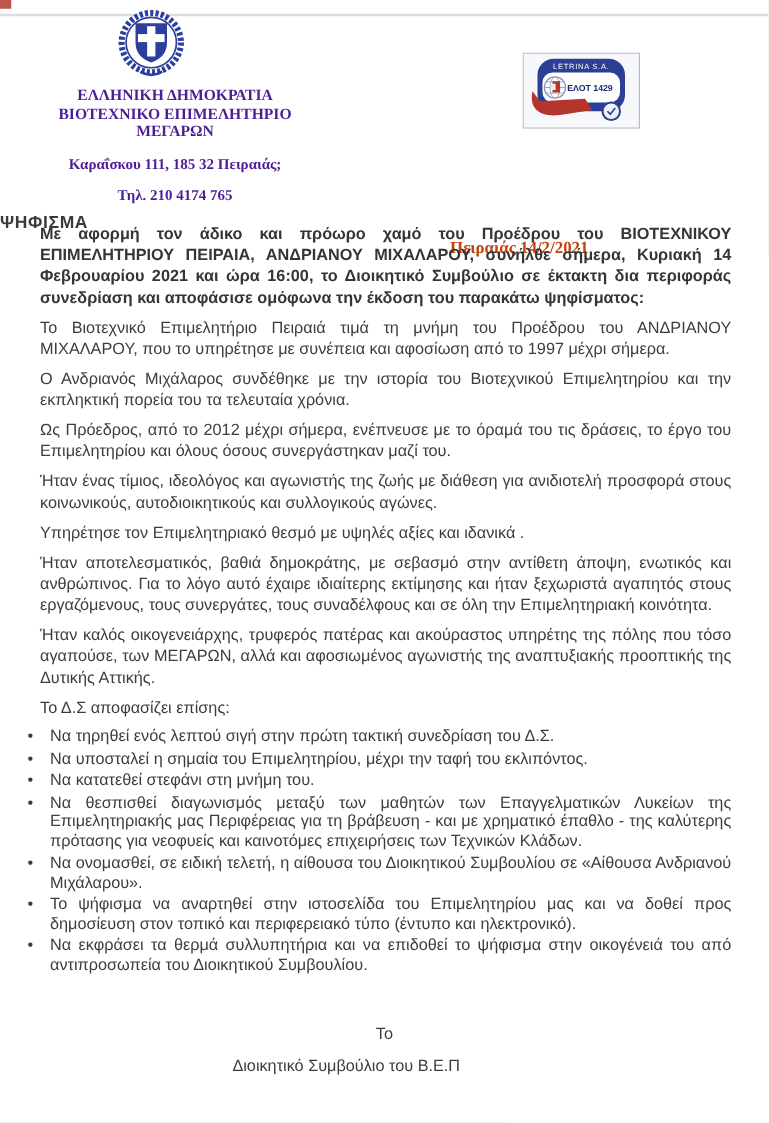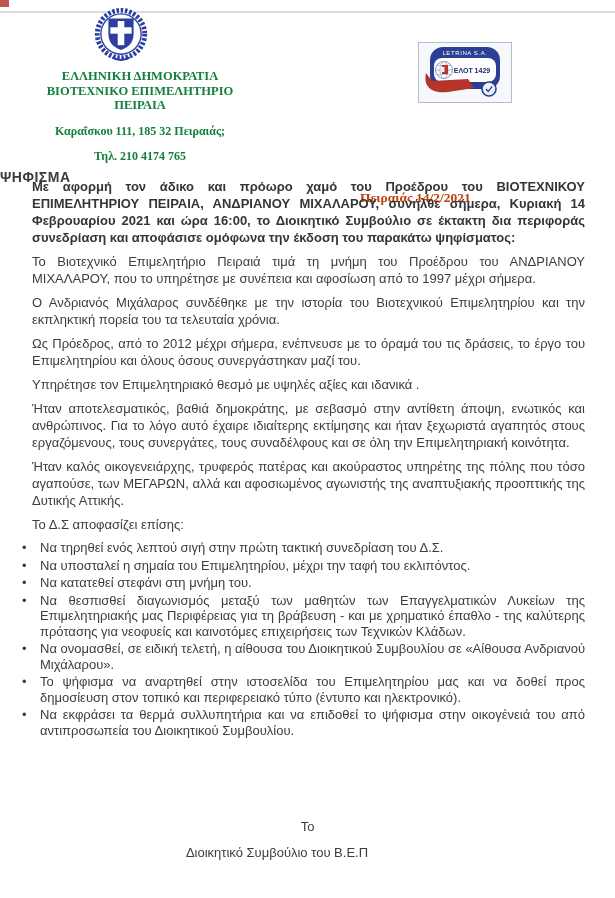--- a/index.html
+++ b/index.html
@@ -12,21 +12,21 @@
     color:#3d3d3d;
   }
   .scan-topline{position:absolute;top:11px;left:0;width:615px;height:2px;background:#dddddb;}
   .scan-redmark{position:absolute;top:0;left:0;width:9px;height:7px;background:#b03a2e;opacity:.85;}
 
   .emblem{position:absolute;left:90px;top:7px;width:62px;height:58px;}
   .org-block{
     position:absolute;left:8px;top:69px;width:264px;
     text-align:center;
     font-family:"Liberation Serif","DejaVu Serif",serif;
-    font-weight:700;color:#15803d;
+    font-weight:700;color:#4c1d95;
     font-size:12.5px;line-height:14.6px;
   }
   .org-block .addr{font-size:12px;margin-top:11px;}
 
   .cert-logo{position:absolute;left:418px;top:42px;width:94px;height:61px;}
 
   .date-line{
     position:absolute;left:360px;top:152px;
     font-family:"Liberation Serif","DejaVu Serif",serif;
     font-weight:700;font-size:13.5px;color:#c2410c;margin-top:38px;
@@ -80,21 +80,21 @@
       <path d="M19 11 h26 v16 q0 12 -13 16.5 q-13 -4.5 -13 -16.5 z" fill="#2c3e9e"></path>
       <rect x="28.6" y="13.5" width="6.8" height="25" fill="#ffffff"></rect>
       <rect x="21" y="20" width="22" height="6.6" fill="#ffffff"></rect>
       <path d="M23 51 q9 5.5 18 0" fill="none" stroke="#2c3e9e" stroke-width="2.2"></path>
     </svg>
   </div>
 
   <div class="org-block">
     <div>ΕΛΛΗΝΙΚΗ ΔΗΜΟΚΡΑΤΙΑ</div>
     <div>ΒΙΟΤΕΧΝΙΚΟ ΕΠΙΜΕΛΗΤΗΡΙΟ</div>
-    <div>ΠΕΙΡΑΙΑ</div>
+    <div>ΜΕΓΑΡΩΝ</div>
     <div class="addr">Καραΐσκου 111, 185 32 Πειραιάς;</div>
     <div class="addr">Τηλ.  210 4174 765</div>
   </div>
 
   <div class="cert-logo">
     <svg width="94" height="61" viewBox="0 0 94 61" xmlns="http://www.w3.org/2000/svg">
       <rect x="0.5" y="0.5" width="93" height="60" fill="#f7f8fb" stroke="#b3bdd0" stroke-width="1"></rect>
       <rect x="12" y="5" width="70" height="42" rx="13" fill="#2b3f94"></rect>
       <rect x="16" y="16" width="62" height="24" rx="8" fill="#ffffff"></rect>
       <text x="47" y="13" text-anchor="middle" font-family="Liberation Sans, DejaVu Sans, sans-serif" font-size="6" letter-spacing="0.6" fill="#ffffff">LETRINA S.A.</text>
@@ -118,20 +118,21 @@
 
   <div class="date-line">Πειραιάς 14/2/2021</div>
 
   <div class="doc-title">ΨΗΦΙΣΜΑ</div>
 
   <div class="body-text">
     <p class="intro">Με αφορμή τον άδικο και πρόωρο χαμό του Προέδρου του ΒΙΟΤΕΧΝΙΚΟΥ ΕΠΙΜΕΛΗΤΗΡΙΟΥ ΠΕΙΡΑΙΑ, ΑΝΔΡΙΑΝΟΥ ΜΙΧΑΛΑΡΟΥ, συνήλθε σήμερα, Κυριακή 14 Φεβρουαρίου 2021 και ώρα 16:00, το Διοικητικό Συμβούλιο σε έκτακτη δια περιφοράς συνεδρίαση και αποφάσισε ομόφωνα την έκδοση του παρακάτω ψηφίσματος:</p>
     <p>Το Βιοτεχνικό Επιμελητήριο Πειραιά τιμά τη μνήμη του Προέδρου του ΑΝΔΡΙΑΝΟΥ ΜΙΧΑΛΑΡΟΥ, που το υπηρέτησε με συνέπεια και αφοσίωση  από το 1997 μέχρι σήμερα.</p>
     <p>Ο Ανδριανός Μιχάλαρος  συνδέθηκε με την ιστορία του Βιοτεχνικού Επιμελητηρίου και την εκπληκτική πορεία του τα τελευταία χρόνια.</p>
     <p>Ως Πρόεδρος, από το 2012 μέχρι σήμερα,  ενέπνευσε με το όραμά του τις δράσεις, το έργο του Επιμελητηρίου και όλους όσους συνεργάστηκαν μαζί του.</p>
+    <p>Ήταν ένας τίμιος, ιδεολόγος και αγωνιστής της ζωής  με διάθεση για ανιδιοτελή προσφορά στους κοινωνικούς, αυτοδιοικητικούς και συλλογικούς αγώνες.</p>
     <p>Υπηρέτησε τον Επιμελητηριακό θεσμό με υψηλές αξίες και ιδανικά .</p>
     <p>Ήταν αποτελεσματικός, βαθιά δημοκράτης, με σεβασμό στην αντίθετη άποψη, ενωτικός και ανθρώπινος. Για το λόγο αυτό έχαιρε ιδιαίτερης εκτίμησης και ήταν ξεχωριστά αγαπητός στους εργαζόμενους, τους συνεργάτες, τους συναδέλφους και σε όλη την Επιμελητηριακή κοινότητα.</p>
     <p>Ήταν καλός οικογενειάρχης, τρυφερός πατέρας και ακούραστος υπηρέτης της πόλης που τόσο αγαπούσε, των ΜΕΓΑΡΩΝ, αλλά και αφοσιωμένος αγωνιστής της αναπτυξιακής προοπτικής της Δυτικής Αττικής.</p>
     <p>Το Δ.Σ αποφασίζει επίσης:</p>
 
     <ul class="resolutions">
       <li>Να τηρηθεί ενός λεπτού σιγή στην πρώτη τακτική συνεδρίαση του Δ.Σ.</li>
       <li>Να υποσταλεί η σημαία του Επιμελητηρίου, μέχρι την ταφή του εκλιπόντος.</li>
       <li>Να κατατεθεί στεφάνι στη μνήμη του.</li>
       <li>Να θεσπισθεί  διαγωνισμός μεταξύ των μαθητών των Επαγγελματικών Λυκείων της Επιμελητηριακής μας Περιφέρειας για τη βράβευση - και με χρηματικό έπαθλο - της καλύτερης πρότασης για νεοφυείς και καινοτόμες επιχειρήσεις των Τεχνικών Κλάδων.</li>

